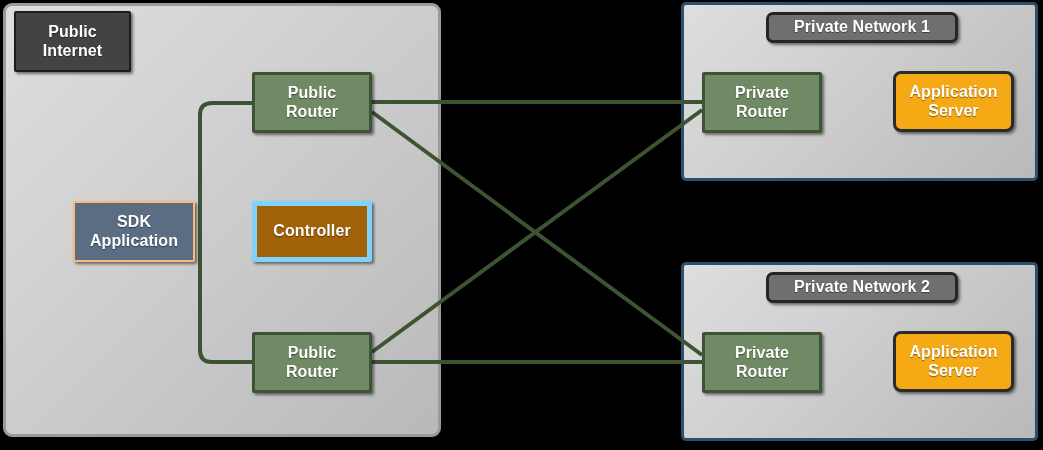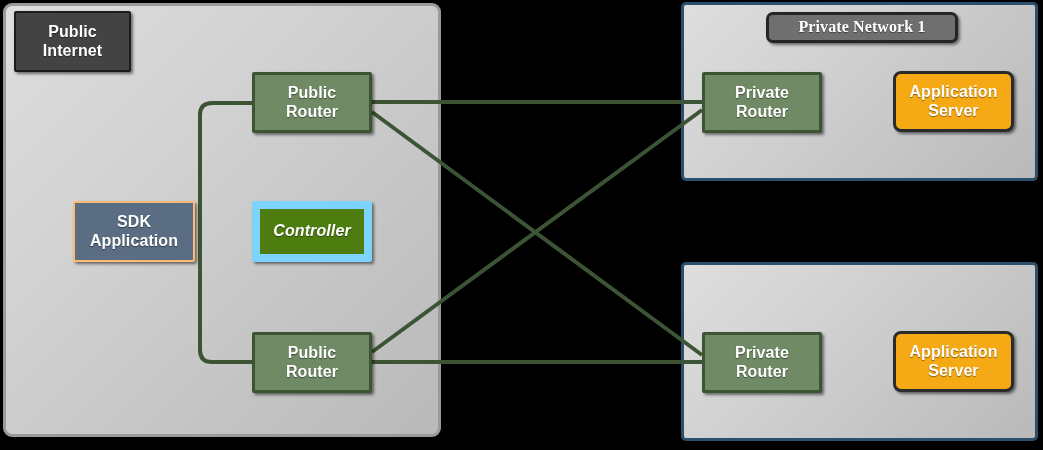--- a/index.html
+++ b/index.html
@@ -59,23 +59,22 @@
   .node-internet {
     background: #434343;
     border: 2px solid #1c1c1c;
   }
   .node-sdk {
     background: #5a6d82;
     border: 2px solid #fdba74;
     margin-left: 44px;
   }
   .node-controller {
-    background: #4d7c0f;
-    border: 8px solid #7dd3fc;
-    font-style: italic;
+    background: #a16207;
+    border: 5px solid #7dd3fc;
   }
   .node-router {
     background: #6f8a64;
     border: 3px solid #3d5434;
   }
   .node-appserver {
     background: #f5a914;
     border: 3px solid #2b2b2b;
     border-radius: 8px;
   }
@@ -137,36 +136,39 @@
 Router</span>
   </div>
 
   <div class="node node-router" style="left:252px; top:332px; width:120px; height:61px;">
     <span>Public
 Router</span>
   </div>
 
   <div class="panel panel-private" style="left:681px; top:2px; width:357px; height:179px;"></div>
 
-  <div class="node badge-network" style="left:766px; top:12px; width:192px; height:31px;font-family:Liberation Serif, serif;">
+  <div class="node badge-network" style="left:766px; top:12px; width:192px; height:31px;">
     <span>Private Network 1</span>
   </div>
 
   <div class="node node-router" style="left:702px; top:72px; width:120px; height:61px;">
     <span>Private
 Router</span>
   </div>
 
   <div class="node node-appserver" style="left:893px; top:71px; width:121px; height:61px;">
     <span>Application
 Server</span>
   </div>
 
   <div class="panel panel-private" style="left:681px; top:262px; width:357px; height:179px;"></div>
 
+  <div class="node badge-network" style="left:766px; top:272px; width:192px; height:31px;">
+    <span>Private Network 2</span>
+  </div>
 
   <div class="node node-router" style="left:702px; top:332px; width:120px; height:61px;">
     <span>Private
 Router</span>
   </div>
 
   <div class="node node-appserver" style="left:893px; top:331px; width:121px; height:61px;">
     <span>Application
 Server</span>
   </div>

